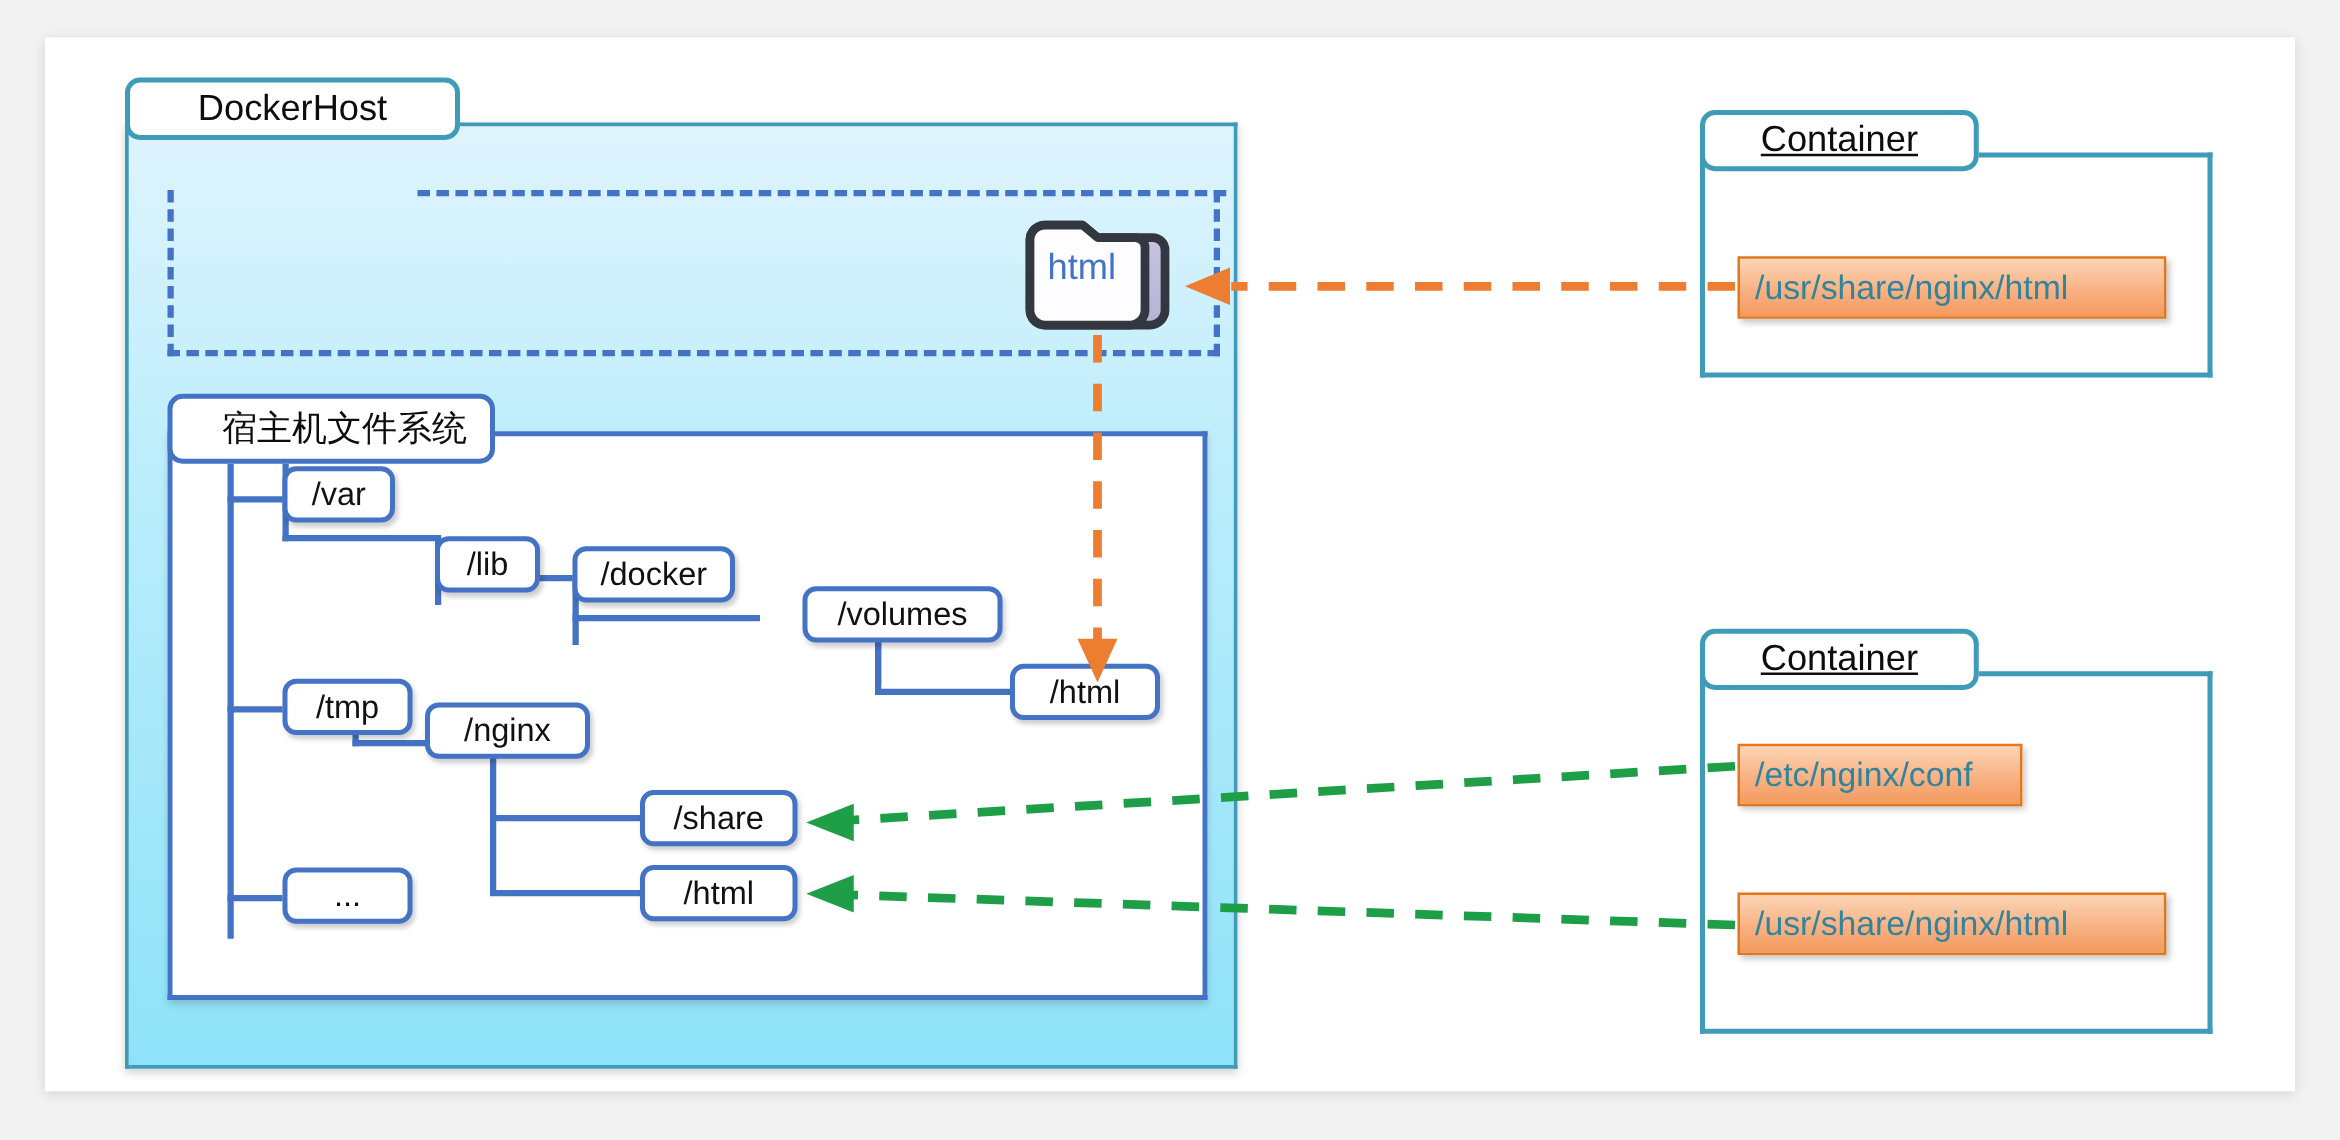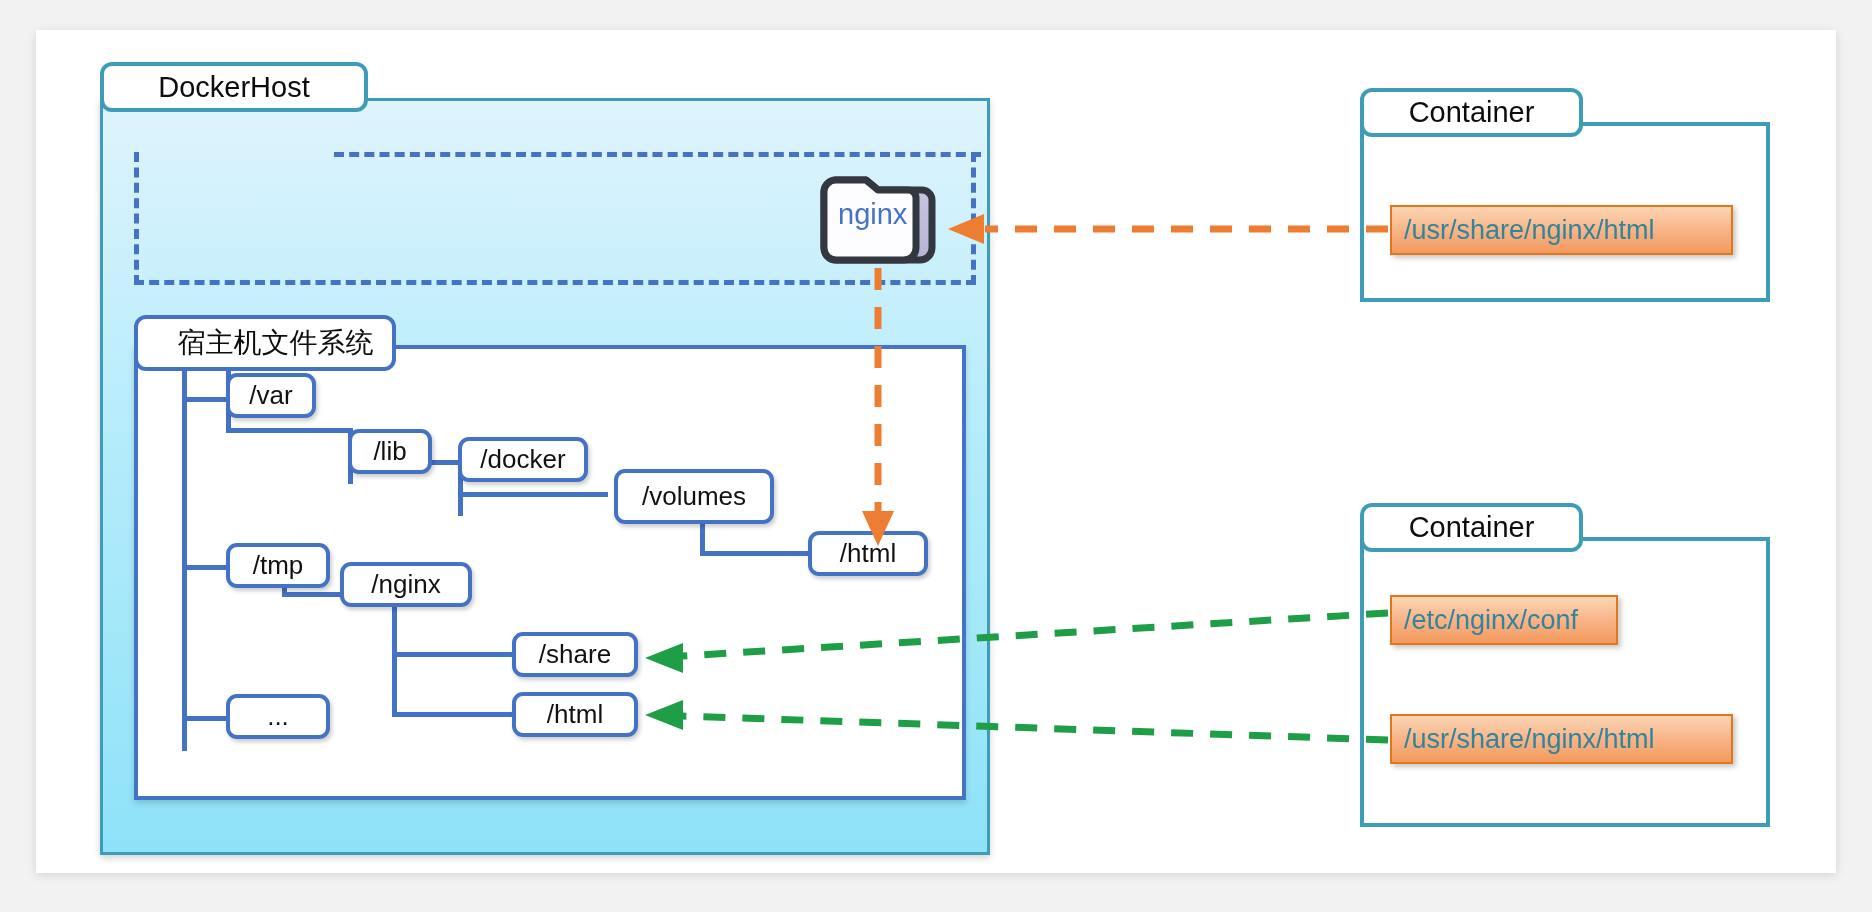--- a/index.html
+++ b/index.html
@@ -108,21 +108,21 @@
     position:absolute;
     border:4px solid #3e9cb9;
     border-top:none;
     box-sizing:border-box;
     background:#ffffff;
   }
   .container-topline{
     position:absolute;height:4px;background:#3e9cb9;
   }
   .container-title{
-    font-size:29px;color:#0d0d0d;
+    font-size:29px;color:#0d0d0d;text-decoration:underline;
   }
 
   
   .pathchip{
     position:absolute;
     background:linear-gradient(180deg,#fbd5b5 0%,#f8b183 55%,#f39a5e 100%);
     border:2px solid #e2761b;
     box-sizing:border-box;
     display:flex;align-items:center;
     padding-left:12px;
@@ -191,39 +191,39 @@
 
   <div class="cn" style="left:392px;top:592px;width:5px;height:124px;"></div>
   <div class="cn" style="left:392px;top:652px;width:120px;height:5px;"></div>
   <div class="cn" style="left:392px;top:712px;width:120px;height:5px;"></div>
 
   <div class="cn" style="left:182px;top:716px;width:44px;height:5px;"></div>
 
   <div class="node" style="left:226px;top:373px;width:90px;height:45px;">/var</div>
   <div class="node" style="left:348px;top:405px;width:84px;height:45px;margin-top:24px;">/lib</div>
   <div class="node" style="left:458px;top:437px;width:130px;height:45px;">/docker</div>
-  <div class="node" style="left:614px;top:469px;width:160px;height:55px;">/volumes</div>
+  <div class="node" style="left:642px;top:469px;width:160px;height:45px;">/volumes</div>
   <div class="node" style="left:808px;top:531px;width:120px;height:45px;">/html</div>
   <div class="node" style="left:226px;top:543px;width:104px;height:45px;">/tmp</div>
   <div class="node" style="left:340px;top:562px;width:132px;height:45px;">/nginx</div>
   <div class="node" style="left:512px;top:632px;width:126px;height:45px;">/share</div>
   <div class="node" style="left:512px;top:692px;width:126px;height:45px;">/html</div>
   <div class="node" style="left:226px;top:694px;width:104px;height:45px;">...</div>
 
   <svg id="folder" viewBox="0 0 122 96">
     <defs>
       <linearGradient id="folderside" x1="0" y1="0" x2="0" y2="1">
         <stop offset="0%" stop-color="#c9c6e2"></stop>
         <stop offset="100%" stop-color="#b7b3d6"></stop>
       </linearGradient>
     </defs>
     <path d="M6 20 a12 12 0 0 1 12 -12 h30 l12 10 h44 a10 10 0 0 1 10 10 v48 a12 12 0 0 1 -12 12 h-84 a12 12 0 0 1 -12 -12 z" fill="url(#folderside)" stroke="#33373f" stroke-width="7" stroke-linejoin="round"></path>
     <path d="M6 20 a12 12 0 0 1 12 -12 h30 l12 10 h30 a8 8 0 0 1 8 8 v50 a12 12 0 0 1 -12 12 h-68 a12 12 0 0 1 -12 -12 z" fill="#fdfdff" stroke="#33373f" stroke-width="7" stroke-linejoin="round"></path>
   </svg>
-  <div id="folder-label">nginx</div>
+  <div id="folder-label">html</div>
 
   <div class="container-body" style="left:1360px;top:122px;width:410px;height:180px;"></div>
   <div class="container-topline" style="left:1583px;top:122px;width:187px;"></div>
   <div class="titlebox teal container-title" style="left:1360px;top:88px;width:223px;height:49px;">Container</div>
   <div class="pathchip" style="left:1390px;top:205px;width:343px;height:50px;">/usr/share/nginx/html</div>
 
   <div class="container-body" style="left:1360px;top:537px;width:410px;height:290px;"></div>
   <div class="container-topline" style="left:1583px;top:537px;width:187px;"></div>
   <div class="titlebox teal container-title" style="left:1360px;top:503px;width:223px;height:49px;">Container</div>
   <div class="pathchip" style="left:1390px;top:595px;width:228px;height:50px;">/etc/nginx/conf</div>

